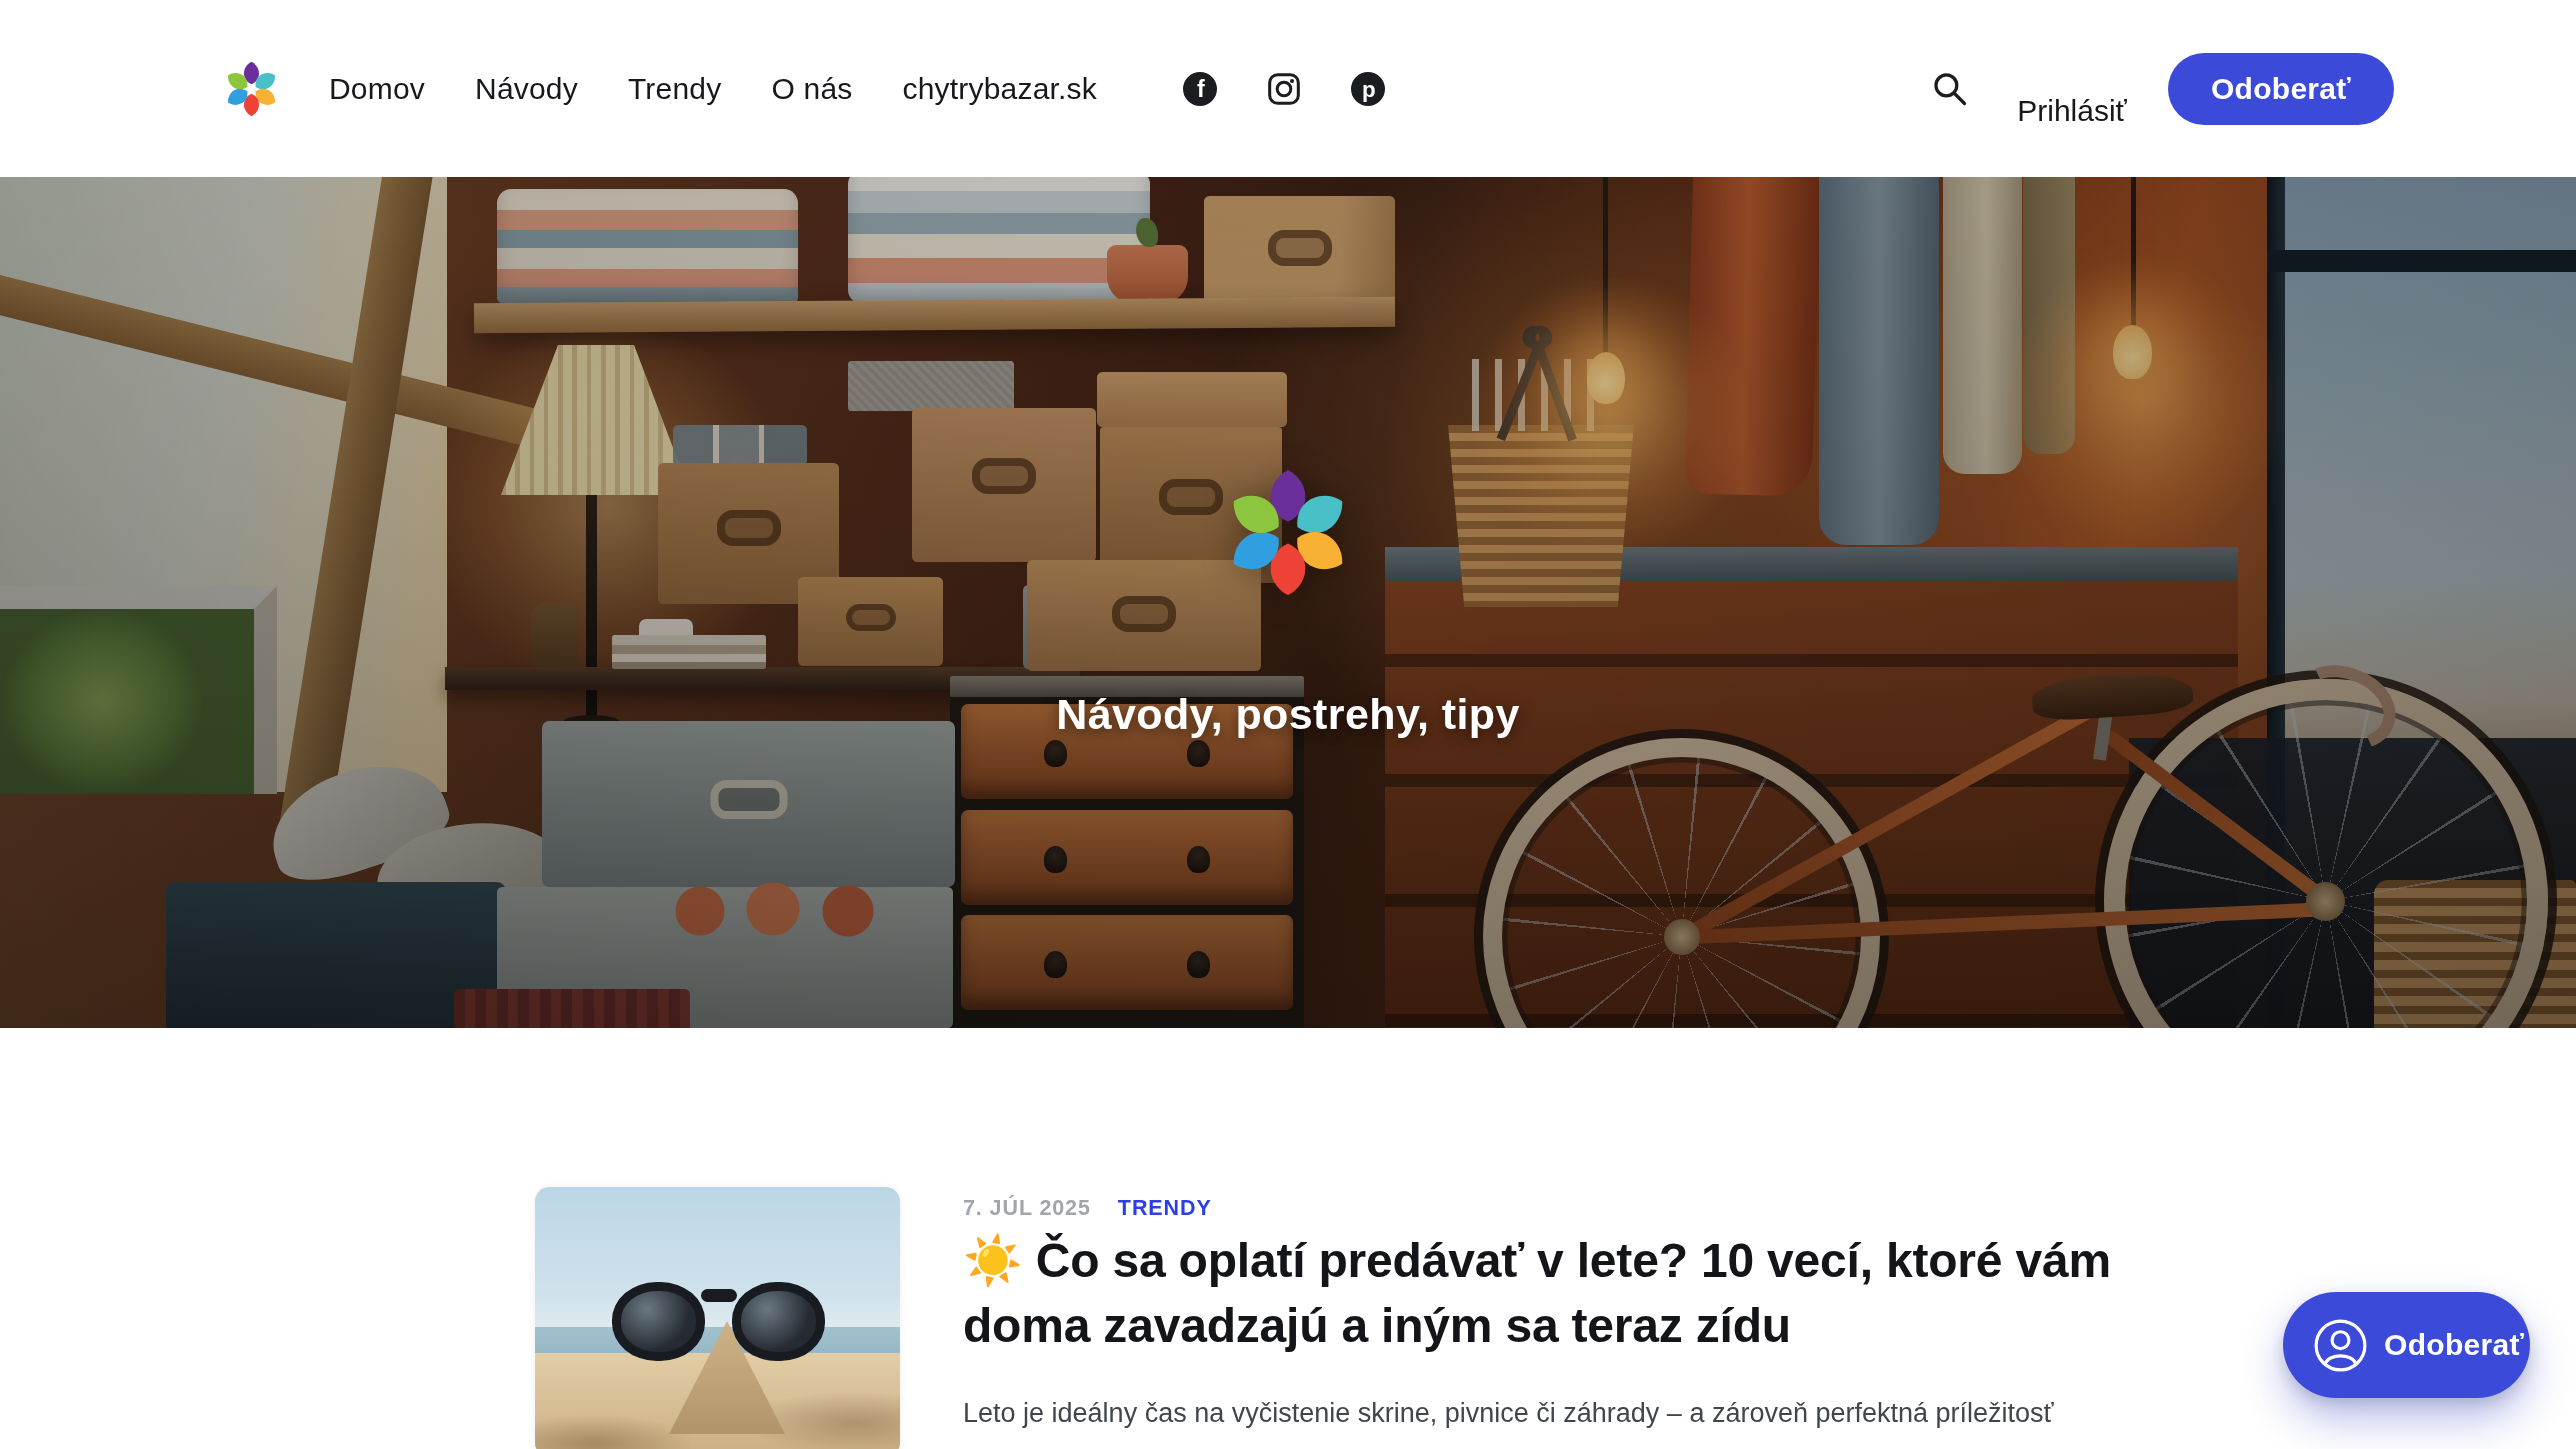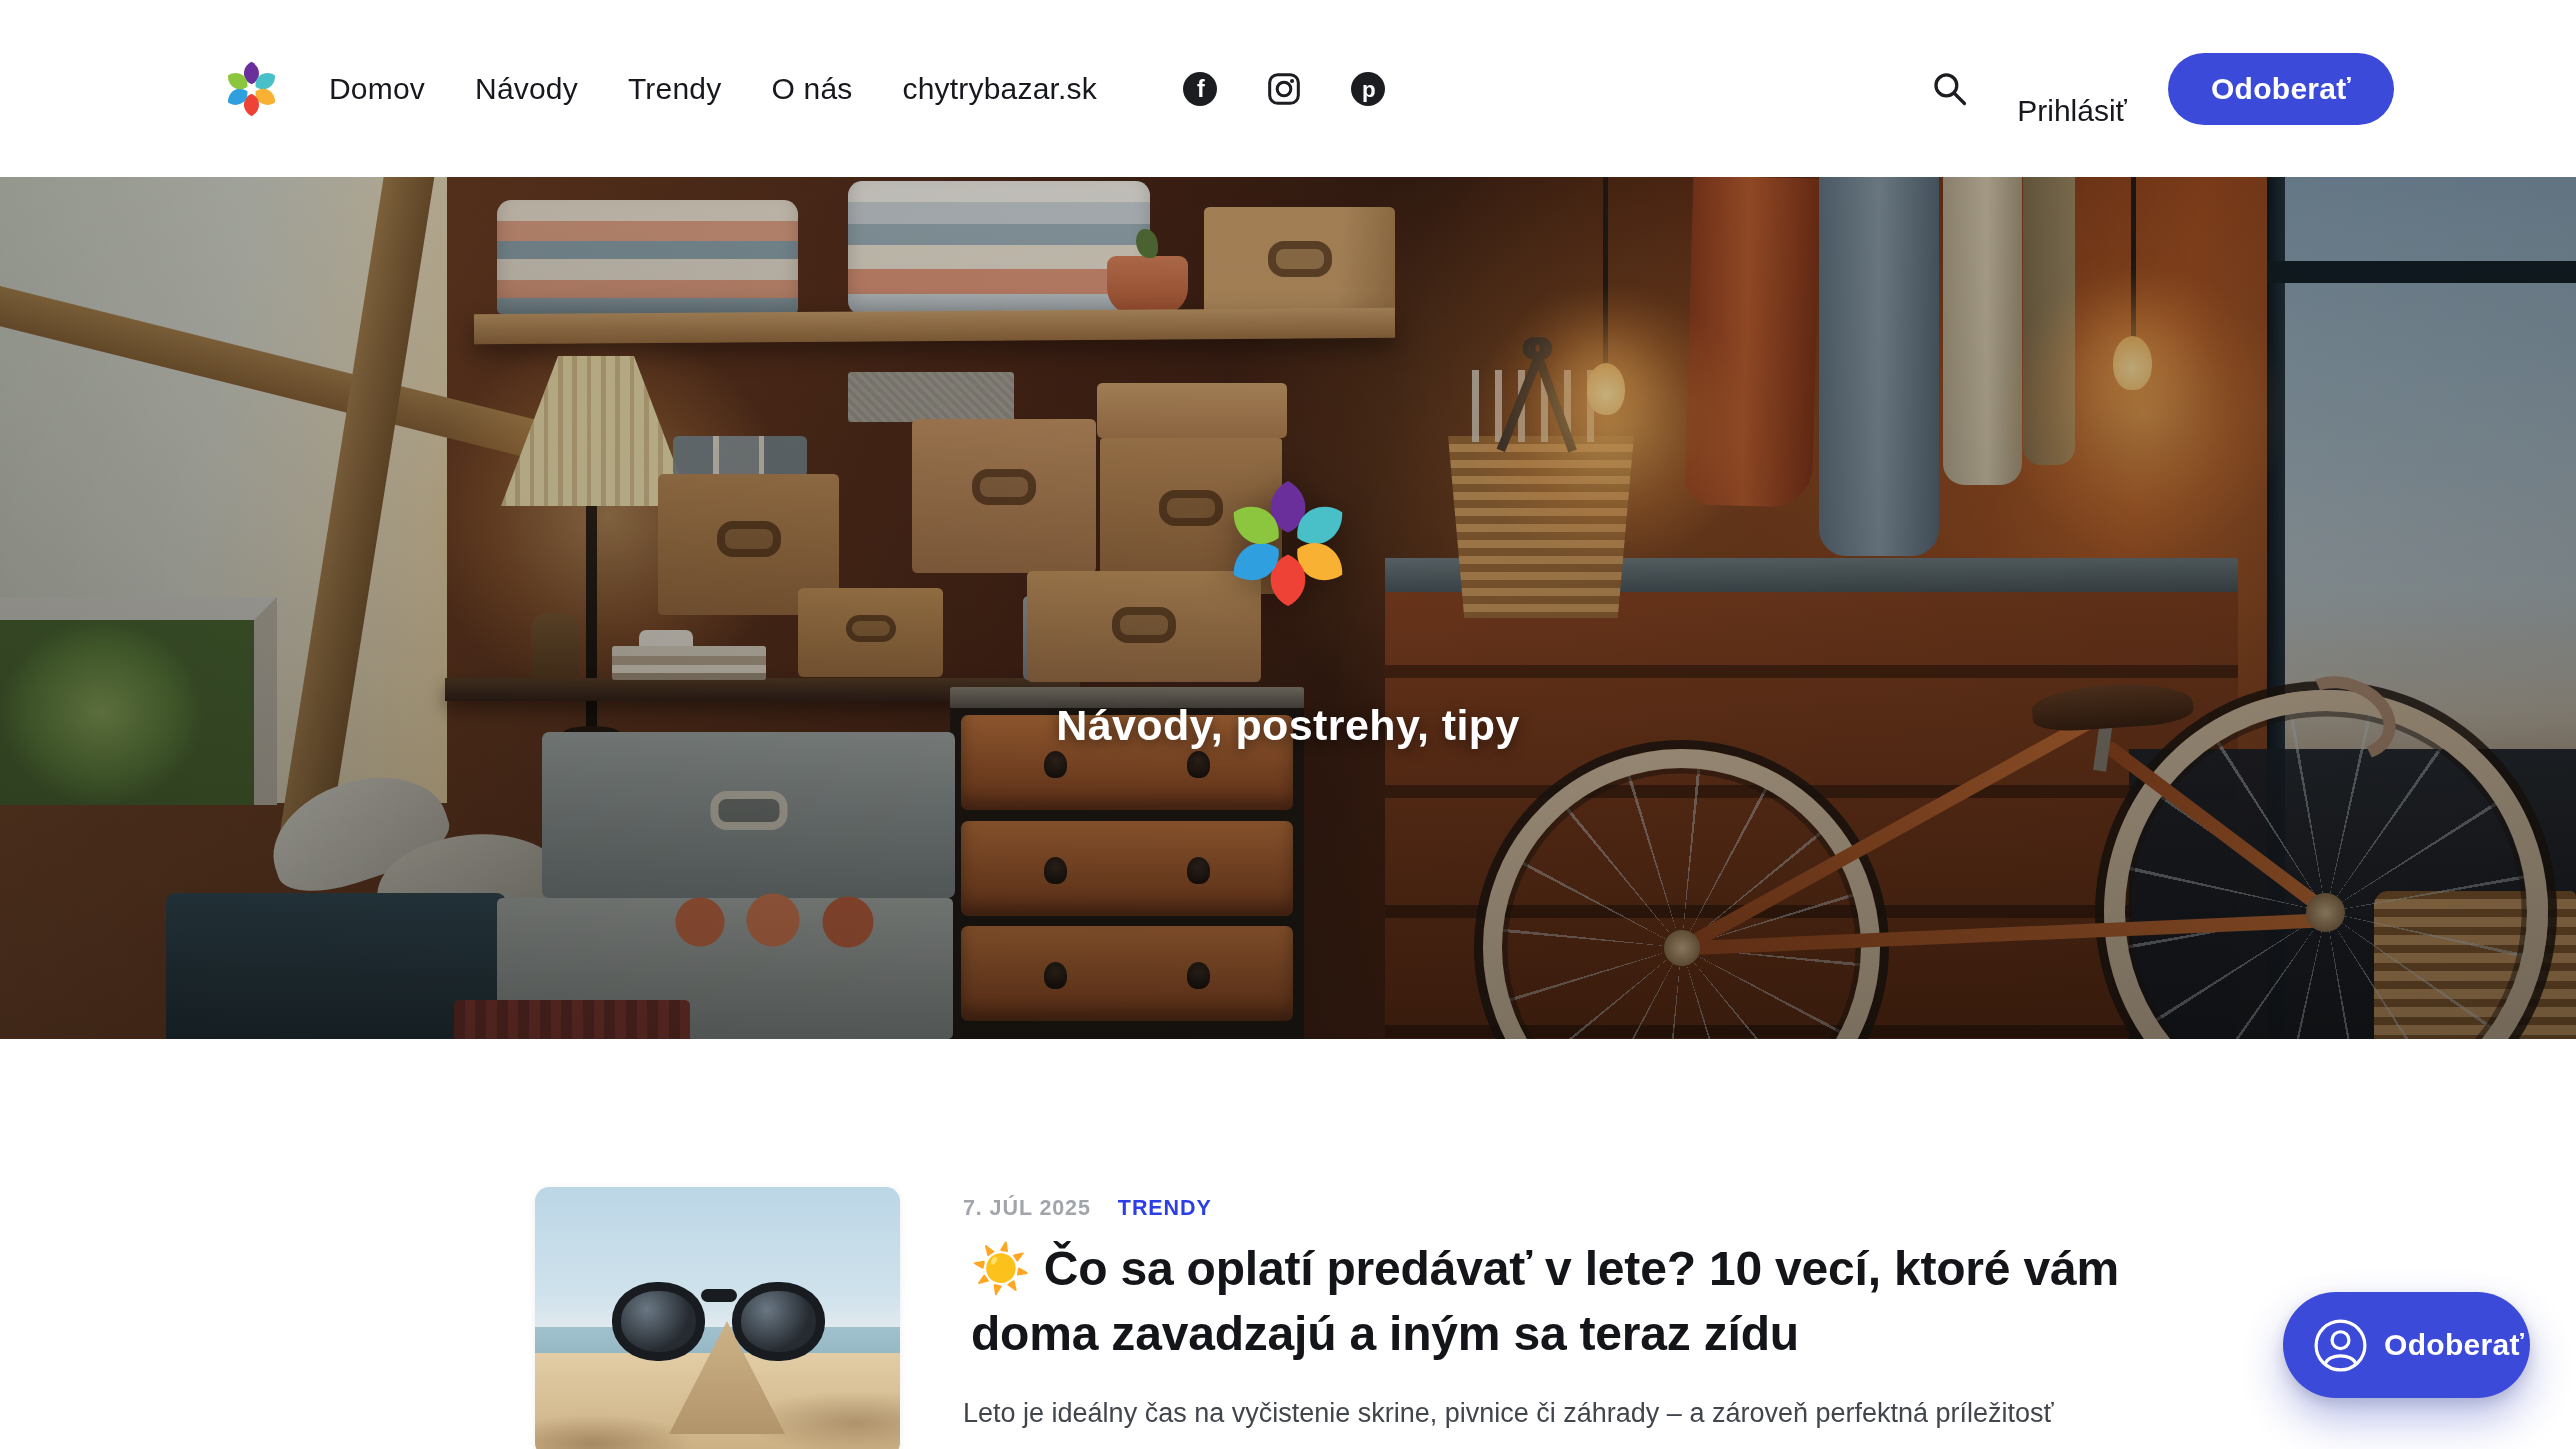--- a/index.html
+++ b/index.html
@@ -14,21 +14,21 @@
   .nav a{display:block;text-decoration:none;color:var(--nav-text);font-size:30px;font-weight:500;letter-spacing:0.2px;cursor:pointer;}
   .nav a + a{margin-left:50px;}
   .social{display:flex;align-items:center;margin-left:36px;}
   .social a{display:block;margin-left:50px;cursor:pointer;line-height:0;}
   .hdr-right{margin-left:auto;display:flex;align-items:center;}
   .search-btn{line-height:0;cursor:pointer;}
   .signin{margin-left:48px;font-size:30px;font-weight:500;color:var(--nav-text);text-decoration:none;cursor:pointer;margin-top:44px;}
   .subscribe-btn{margin-left:41px;height:72px;border:none;border-radius:39px;background:var(--accent);color:#fff;font-family:inherit;font-size:30px;font-weight:600;padding:0 43px;cursor:pointer;letter-spacing:0.3px;}
 
   
-  .hero{position:absolute;top:177px;left:0;width:2576px;height:862px;overflow:hidden;background:#3a2217;}
+  .hero{position:absolute;top:166px;left:0;width:2576px;height:862px;overflow:hidden;background:#3a2217;}
   .h-wall{inset:0;background:
     radial-gradient(555px 465px at 1606px 277px, rgba(255,175,85,.30), transparent 70%),
     radial-gradient(555px 465px at 2133px 304px, rgba(255,170,80,.24), transparent 70%),
     linear-gradient(102deg,#7d4e30 0%,#6a3c22 18%,#4a2617 40%,#3a1e12 52%,#6b3015 68%,#a04c20 80%,#6b3a20 92%,#503020 100%);}
   .h-winL{left:0;top:0;width:447px;height:626px;background:linear-gradient(100deg,#cdd2c4 0%,#d8dbd0 45%,#e5dcc2 70%,#efd8a8 100%);}
   .h-winL-bar{left:-80px;top:170px;width:644px;height:39px;background:linear-gradient(180deg,#a8824e,#8a6438);transform:rotate(14deg);}
   .h-winL-frame{left:333px;top:-27px;width:50px;height:698px;background:linear-gradient(90deg,#a5804e,#7c5a32);transform:rotate(9deg);}
   .h-winL-low{left:0;top:420px;width:277px;height:208px;background:radial-gradient(closest-side at 40% 50%,#8fae5e,#60853f 70%,#4c6a34);border-top:23px solid #d8d8d0;border-right:23px solid #c2bcae;box-sizing:border-box;}
   .h-shelf1{left:474px;top:134px;width:921px;height:30px;background:linear-gradient(180deg,#c79e6a,#9a6f42);box-shadow:0 10.7px 23px rgba(0,0,0,.38);transform:rotate(-.4deg);}
   .h-towels1{left:497px;top:23px;width:301px;height:114px;border-radius:14.3px 14.3px 5.4px 5.4px;background:linear-gradient(180deg,#efe6d4 0%,#efe6d4 18%,#e2a487 18%,#e2a487 36%,#8fa5ae 36%,#8fa5ae 52%,#e8dfd0 52%,#e8dfd0 70%,#de9d80 70%,#de9d80 86%,#93a8b0 86%);box-shadow:inset 0 -10.7px 18px rgba(0,0,0,.18);}
@@ -316,21 +316,21 @@
       <span class="abs t-glasses">
         <span class="t-lens l"></span>
         <span class="t-lens r"></span>
         <span class="t-bridge"></span>
       </span>
     </a>
     <div class="abs meta">
       <span class="meta-date">7. JÚL 2025</span>
       <a class="meta-cat">TRENDY</a>
     </div>
-    <h2 class="abs a-title" style="margin:8px;">☀️ Čo sa oplatí predávať v lete? 10 vecí, ktoré vám doma zavadzajú a iným sa teraz zídu</h2>
+    <h2 class="abs a-title" style="margin:0;">☀️ Čo sa oplatí predávať v lete? 10 vecí, ktoré vám doma zavadzajú a iným sa teraz zídu</h2>
     <p class="abs a-excerpt" style="margin:0;">Leto je ideálny čas na vyčistenie skrine, pivnice či záhrady – a zároveň perfektná príležitosť zarobiť si niečo navyše. Veci, ktoré momentálne nepoužívate, môžu</p>
   </section>
 
   <button class="float-btn">
     <span style="line-height:0;">
       <svg width="55" height="55" viewBox="0 0 62 62">
         <circle cx="31" cy="31" r="27.5" fill="none" stroke="#ffffff" stroke-width="3.6"></circle>
         <circle cx="31" cy="25" r="9.5" fill="none" stroke="#ffffff" stroke-width="3.6"></circle>
         <path d="M14 51 C18 40 44 40 48 51" fill="none" stroke="#ffffff" stroke-width="3.6" stroke-linecap="round"></path>
       </svg>

